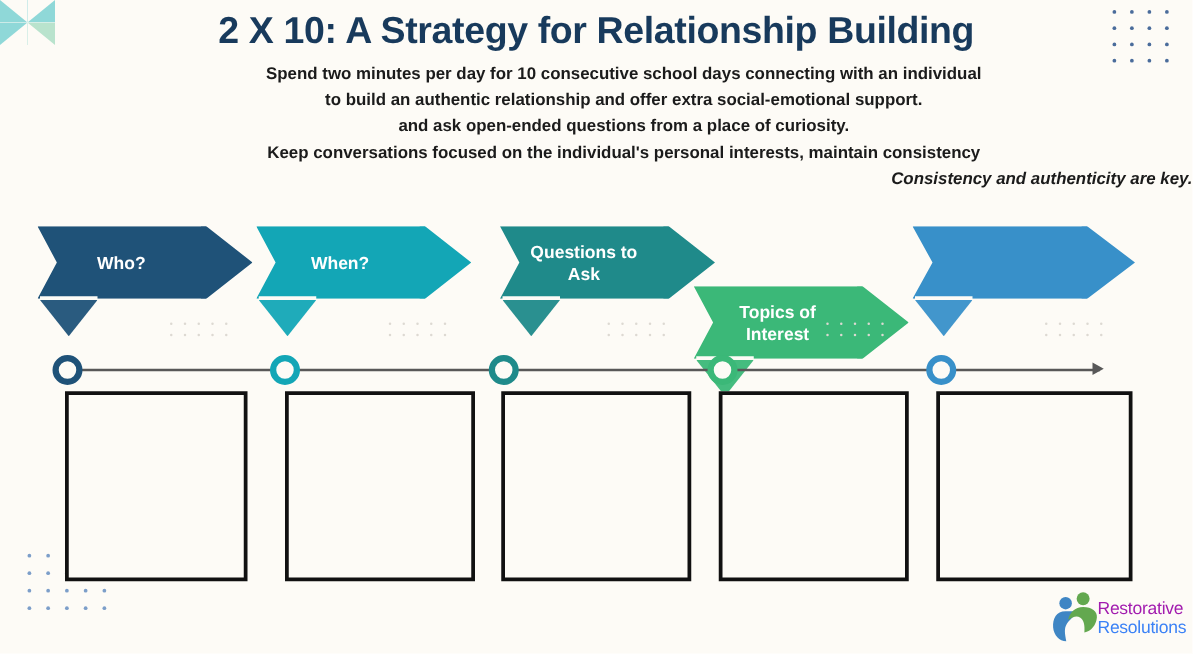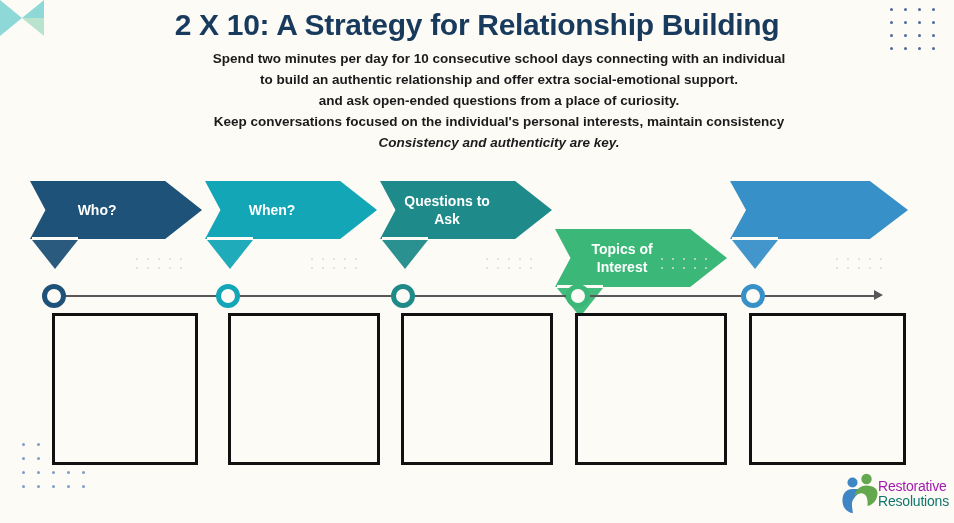--- a/index.html
+++ b/index.html
@@ -86,21 +86,21 @@
     text-align: center;
     color: #1b1b1b;
   }
   #subtitle .line {
     font-size: 13.5px;
     font-weight: 700;
     line-height: 21px;
     white-space: nowrap;
     padding-left: 44px;
   }
-  #subtitle .line.italic { font-style: italic; }
+  #subtitle .line.italic { font-style: italic; text-align: right; }
 
   
   .banner { position: absolute; top: 181px; height: 58px; }
   .banner .arrow {
     position: absolute;
     left: 0; top: 0;
     width: 100%; height: 100%;
     clip-path: polygon(0 0, 76% 0, 76% -6%, 100% 50%, 76% 106%, 76% 100%, 0 100%, 9% 50%);
   }
   .banner .tail {
@@ -193,21 +193,21 @@
     line-height: 15px;
   }
   #logo .logo-text .l1,
   #logo .logo-text .l2 {
     display: block;
     font-size: 14px;
     font-weight: 400;
     color: #a21caf;
     letter-spacing: -0.2px;
   }
-  #logo .logo-text .l2 { color: #0f766e; }
+  #logo .logo-text .l2 { color: #3b82f6; }
 </style>
 </head>
 <body>
 
 <div id="slide">
 
   <div id="corner-triangles">
     <div class="tri-cell tri-a">
         <div class="solid"></div>
         <div class="cut"></div>
@@ -284,21 +284,21 @@
         <div class="tail-gap"></div>
         <div class="tail" style="background: rgb(31, 82, 120);"></div>
         <div class="label">Who?</div>
       </div>
       <div class="banner" style="left: 205px; width: 172px;">
         <div class="arrow" style="background: rgb(19, 166, 182);"></div>
         <div class="tail-gap"></div>
         <div class="tail" style="background: rgb(19, 166, 182);"></div>
         <div class="label">When?</div>
       </div>
-      <div class="banner" style="left: 380px; width: 172px;">
+      <div class="banner" style="left: 400px; width: 172px;">
         <div class="arrow" style="background: rgb(31, 138, 138);"></div>
         <div class="tail-gap"></div>
         <div class="tail" style="background: rgb(31, 138, 138);"></div>
         <div class="label">Questions to Ask</div>
       </div>
       <div class="banner" style="left: 555px; width: 172px; margin-top: 48px;">
         <div class="arrow" style="background: rgb(59, 184, 120);"></div>
         <div class="tail-gap"></div>
         <div class="tail" style="background: rgb(59, 184, 120);"></div>
         <div class="label">Topics of Interest</div>

